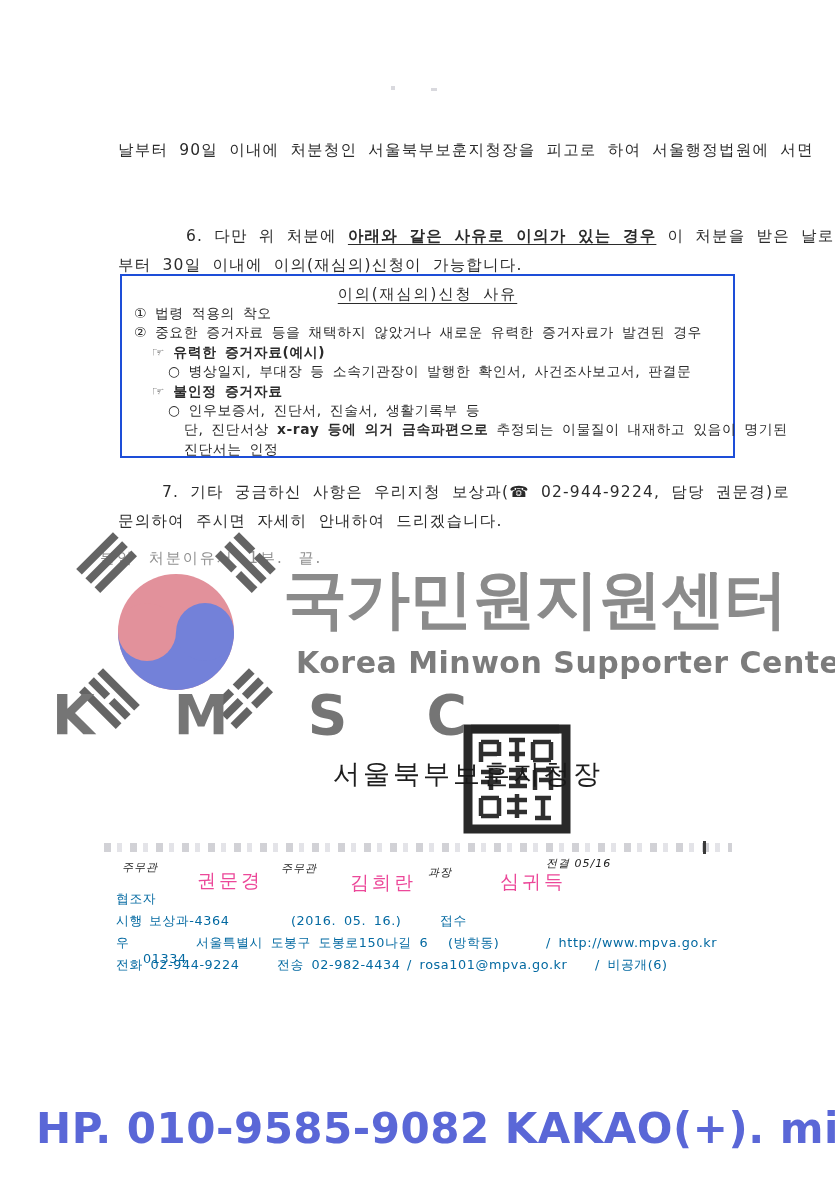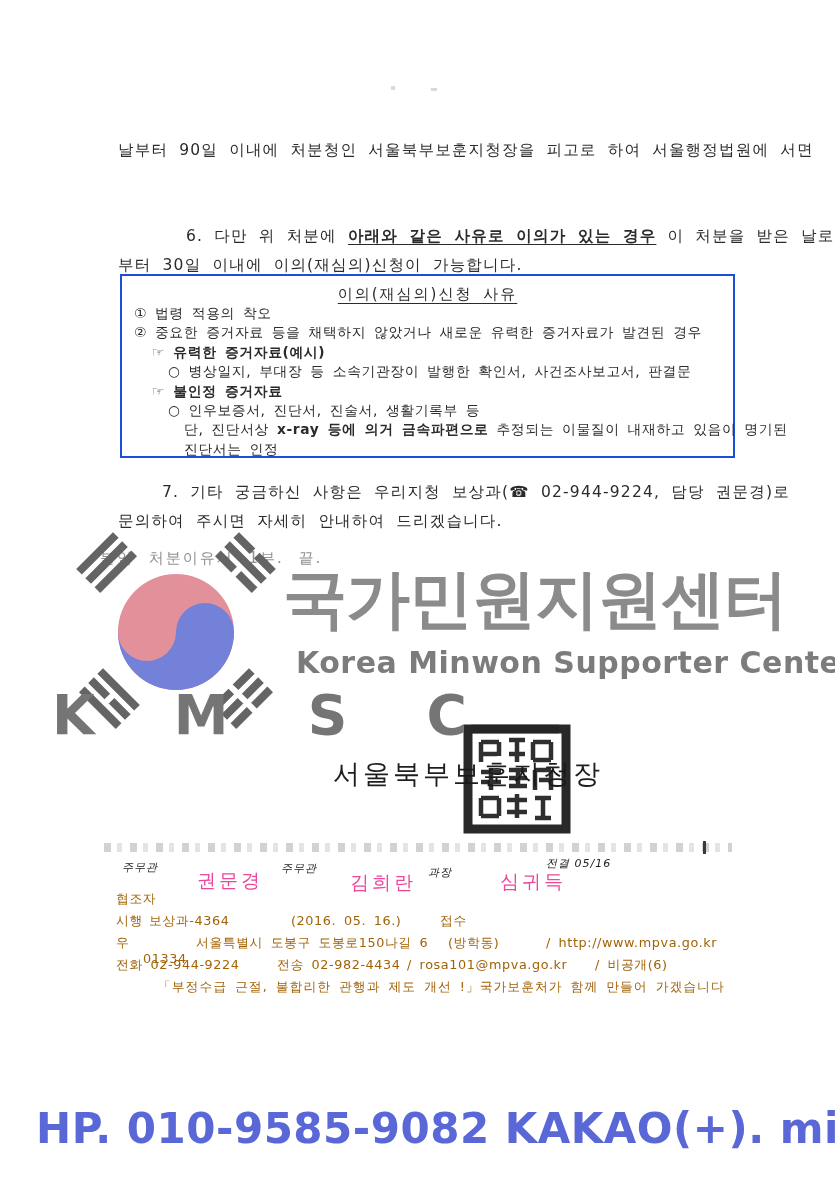--- a/index.html
+++ b/index.html
@@ -32,21 +32,21 @@
   .tseg{position:absolute;width:23px;height:8px;background:#646464;}
   
   .sender{left:333px;top:756px;font-size:27px;letter-spacing:3px;color:#1e1e1e;z-index:1;}
   .seal{position:absolute;left:459px;top:720px;width:116px;height:118px;z-index:2;}
   
   .noise{position:absolute;left:104px;top:843px;width:628px;height:9px;opacity:.45;
          background:repeating-linear-gradient(90deg,#9a9aa4 0 7px,transparent 7px 13px,#c2c2cc 13px 18px,transparent 18px 26px);}
   .tick{position:absolute;left:703px;top:841px;width:3px;height:13px;background:#3a3a3a;}
   .small-label{font-size:11px;letter-spacing:1px;color:#222;font-style:italic;}
   .sig-name{font-size:19px;letter-spacing:3px;color:#ec4899;}
-  .admin{font-size:12.8px;letter-spacing:.6px;word-spacing:3px;color:#a16207;}
+  .admin{font-size:12.8px;letter-spacing:.6px;word-spacing:3px;color:#0369a1;}
   .footer-contact{left:36px;top:1104px;font-size:42px;font-weight:bold;color:#5a67d7;letter-spacing:.5px;}
 </style>
 </head>
 <body>
 
 <div class="page">
 
   <div class="smudge" style="left:391px;top:86px;width:4px;height:4px;"></div>
   <div class="smudge" style="left:431px;top:88px;width:6px;height:3px;"></div>
 
@@ -163,17 +163,16 @@
   <div class="line admin" style="left:143px;top:935px;margin-top:16px;">01334</div>
   <div class="line admin" style="left:196px;top:935px;">서울특별시 도봉구 도봉로150나길 6</div>
   <div class="line admin" style="left:448px;top:935px;">(방학동)</div>
   <div class="line admin" style="left:546px;top:935px;">/ http://www.mpva.go.kr</div>
 
   <div class="line admin" style="left:116px;top:957px;">전화 02-944-9224</div>
   <div class="line admin" style="left:277px;top:957px;">전송 02-982-4434</div>
   <div class="line admin" style="left:407px;top:957px;">/ rosa101@mpva.go.kr</div>
   <div class="line admin" style="left:595px;top:957px;">/ 비공개(6)</div>
 
-  <div class="line admin" style="left:158px;top:979px;letter-spacing:1px;">「부정수급 근절, 불합리한 관행과 제도 개선 !」국가보훈처가 함께 만들어 가겠습니다</div>
 
   <div class="line footer-contact">HP. 010-9585-9082 KAKAO(+). minwon9082</div>
 
 </div>
 
 </body></html>

